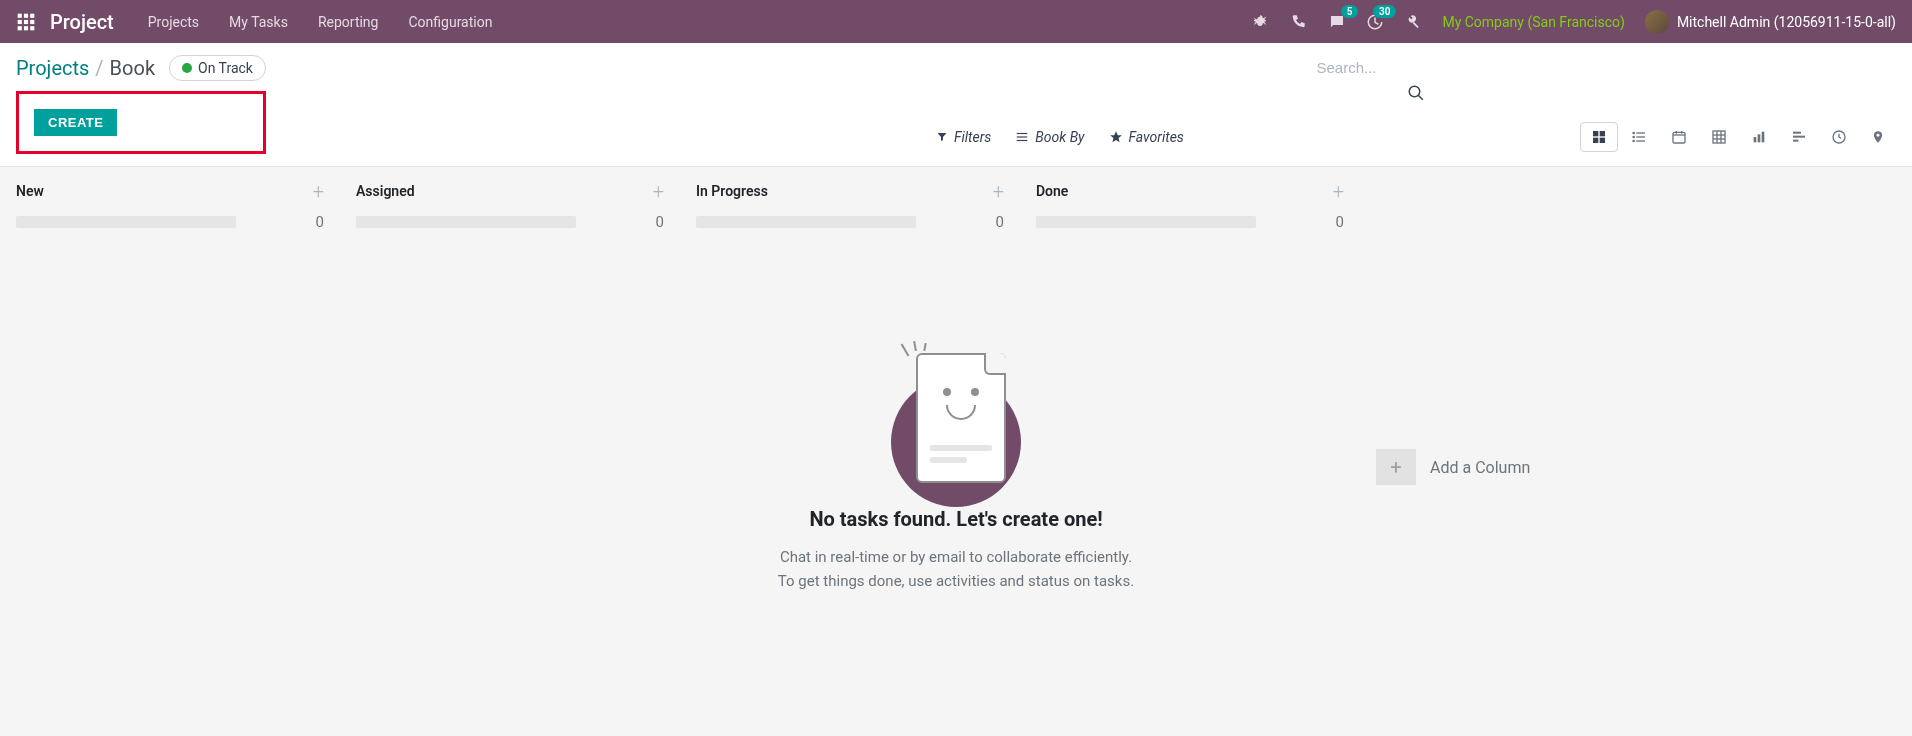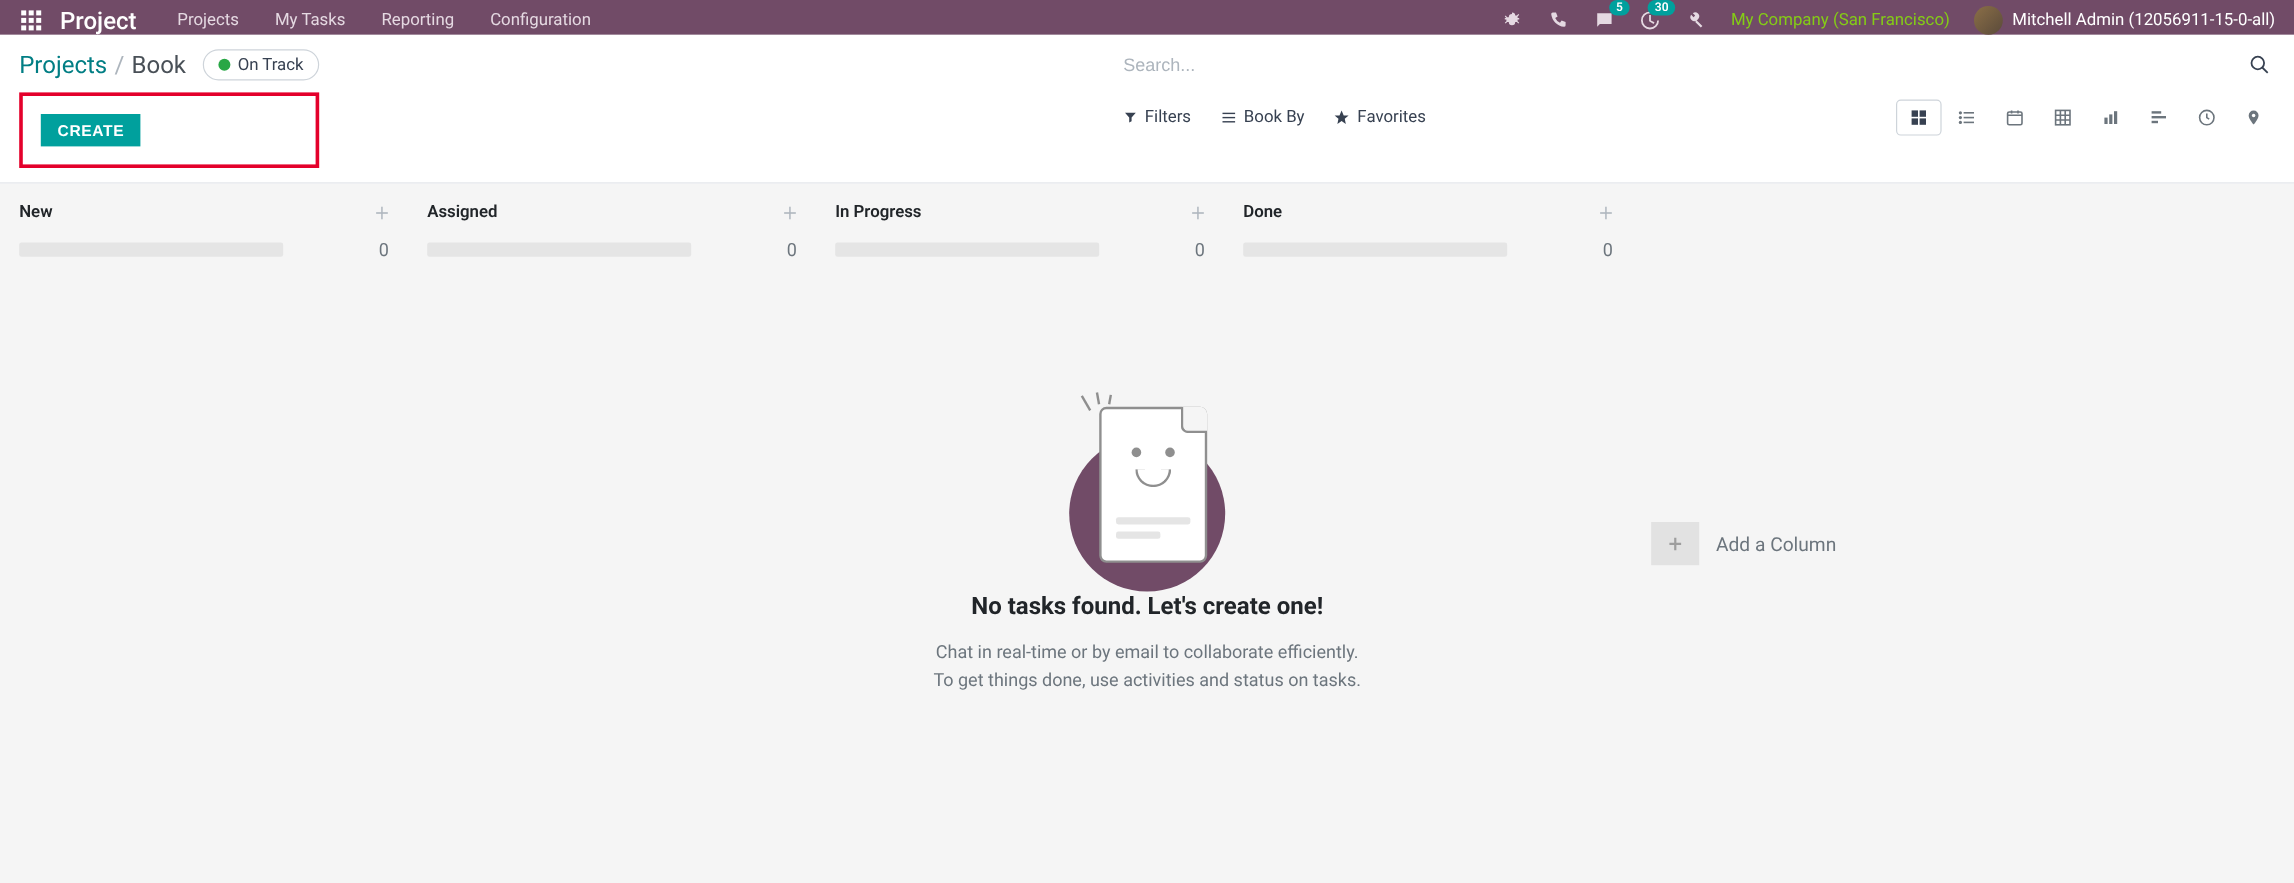--- a/index.html
+++ b/index.html
@@ -1,19 +1,19 @@
 <!DOCTYPE html>
 <html><head>
 <meta charset="utf-8">
 <style>
 * { box-sizing: border-box; margin: 0; padding: 0; }
 body { font-family: -apple-system, BlinkMacSystemFont, "Segoe UI", Roboto, "Helvetica Neue", Arial, sans-serif; font-size: 14px; color: #374151; background: #f9fafb; width: 1912px; height: 736px; overflow: hidden; }
 
 
-.navbar { background: #714b67; height: 29px; display: flex; align-items: flex-end; color: #fff; padding: 0 16px; }
+.navbar { background: #714b67; height: 43px; display: flex; align-items: center; color: #fff; padding: 0 16px; }
 .navbar-left { display: flex; align-items: center; gap: 4px; }
 .apps-icon { width: 20px; height: 20px; margin-right: 10px; cursor: pointer; }
 .brand { font-size: 20px; font-weight: 500; margin-right: 30px; }
 .nav-menu { display: flex; gap: 30px; }
 .nav-item { color: #e5d9e2; cursor: pointer; font-size: 14px; }
 .navbar-right { margin-left: auto; display: flex; align-items: center; gap: 20px; }
 .nav-icon { width: 18px; height: 18px; cursor: pointer; position: relative; display: flex; align-items: center; }
 .badge { position: absolute; top: -8px; right: -12px; background: #00a09d; color: #fff; font-size: 10px; border-radius: 10px; padding: 1px 6px; font-weight: 600; }
 .company { font-size: 14px; color: #84cc16; cursor: pointer; }
 .user-section { display: flex; align-items: center; gap: 8px; cursor: pointer; }
@@ -27,27 +27,27 @@
 .breadcrumb-row { display: flex; align-items: center; gap: 14px; }
 .breadcrumb { font-size: 20px; color: #6c757d; display: flex; align-items: center; gap: 6px; }
 .breadcrumb-link { color: #017e84; cursor: pointer; }
 .breadcrumb-sep { color: #adb5bd; }
 .breadcrumb-current { color: #495057; }
 .status-pill { border: 1px solid #ced4da; border-radius: 16px; padding: 4px 12px; font-size: 14px; display: flex; align-items: center; gap: 6px; cursor: pointer; }
 .status-dot { width: 10px; height: 10px; border-radius: 50%; background: #28a745; }
 .create-wrapper { border: 3px solid #e4002b; display: inline-block; padding: 15px; }
 .create-btn { background: #00a09d; color: #fff; border: none; padding: 6px 14px; font-size: 13px; font-weight: 600; cursor: pointer; letter-spacing: 0.5px; }
 .cp-right { flex: 1; display: flex; flex-direction: column; gap: 16px; align-items: flex-end; max-width: 960px; }
-.search-row { display: flex; align-items: center; width: 100%; }
+.search-row { display: flex; align-items: center; width: 100%; flex-direction: column; }
 .search-input { flex: 1; border: none; outline: none; font-size: 15px; color: #6c757d; padding: 4px 0; }
 .search-input::placeholder { color: #adb5bd; }
 .search-icon-btn { cursor: pointer; padding: 4px; }
 .filter-row { display: flex; justify-content: space-between; width: 100%; align-items: center; }
 .filter-group { display: flex; gap: 24px; }
-.filter-item { display: flex; align-items: center; gap: 6px; color: #374151; cursor: pointer; font-size: 14px; }
+.filter-item { display: flex; align-items: center; gap: 6px; color: #374151; cursor: pointer; font-size: 14px; font-style: italic; }
 .view-switcher { display: flex; align-items: center; gap: 2px; }
 .view-btn { padding: 6px 10px; cursor: pointer; color: #6c757d; display: flex; align-items: center; justify-content: center; border: 1px solid transparent; }
 .view-btn.active { border: 1px solid #ced4da; border-radius: 4px; background: #fff; color: #374151; }
 
 
 .kanban { display: flex; padding: 0; background: #f5f5f5; height: calc(100% - 46px - 90px); position: relative; }
 .kanban-col { width: 340px; padding: 12px 16px; }
 .col-header { display: flex; align-items: center; justify-content: space-between; margin-bottom: 10px; }
 .col-title { font-size: 14px; font-weight: 600; color: #212529; }
 .col-plus { color: #adb5bd; font-size: 20px; cursor: pointer; font-weight: 300; }

